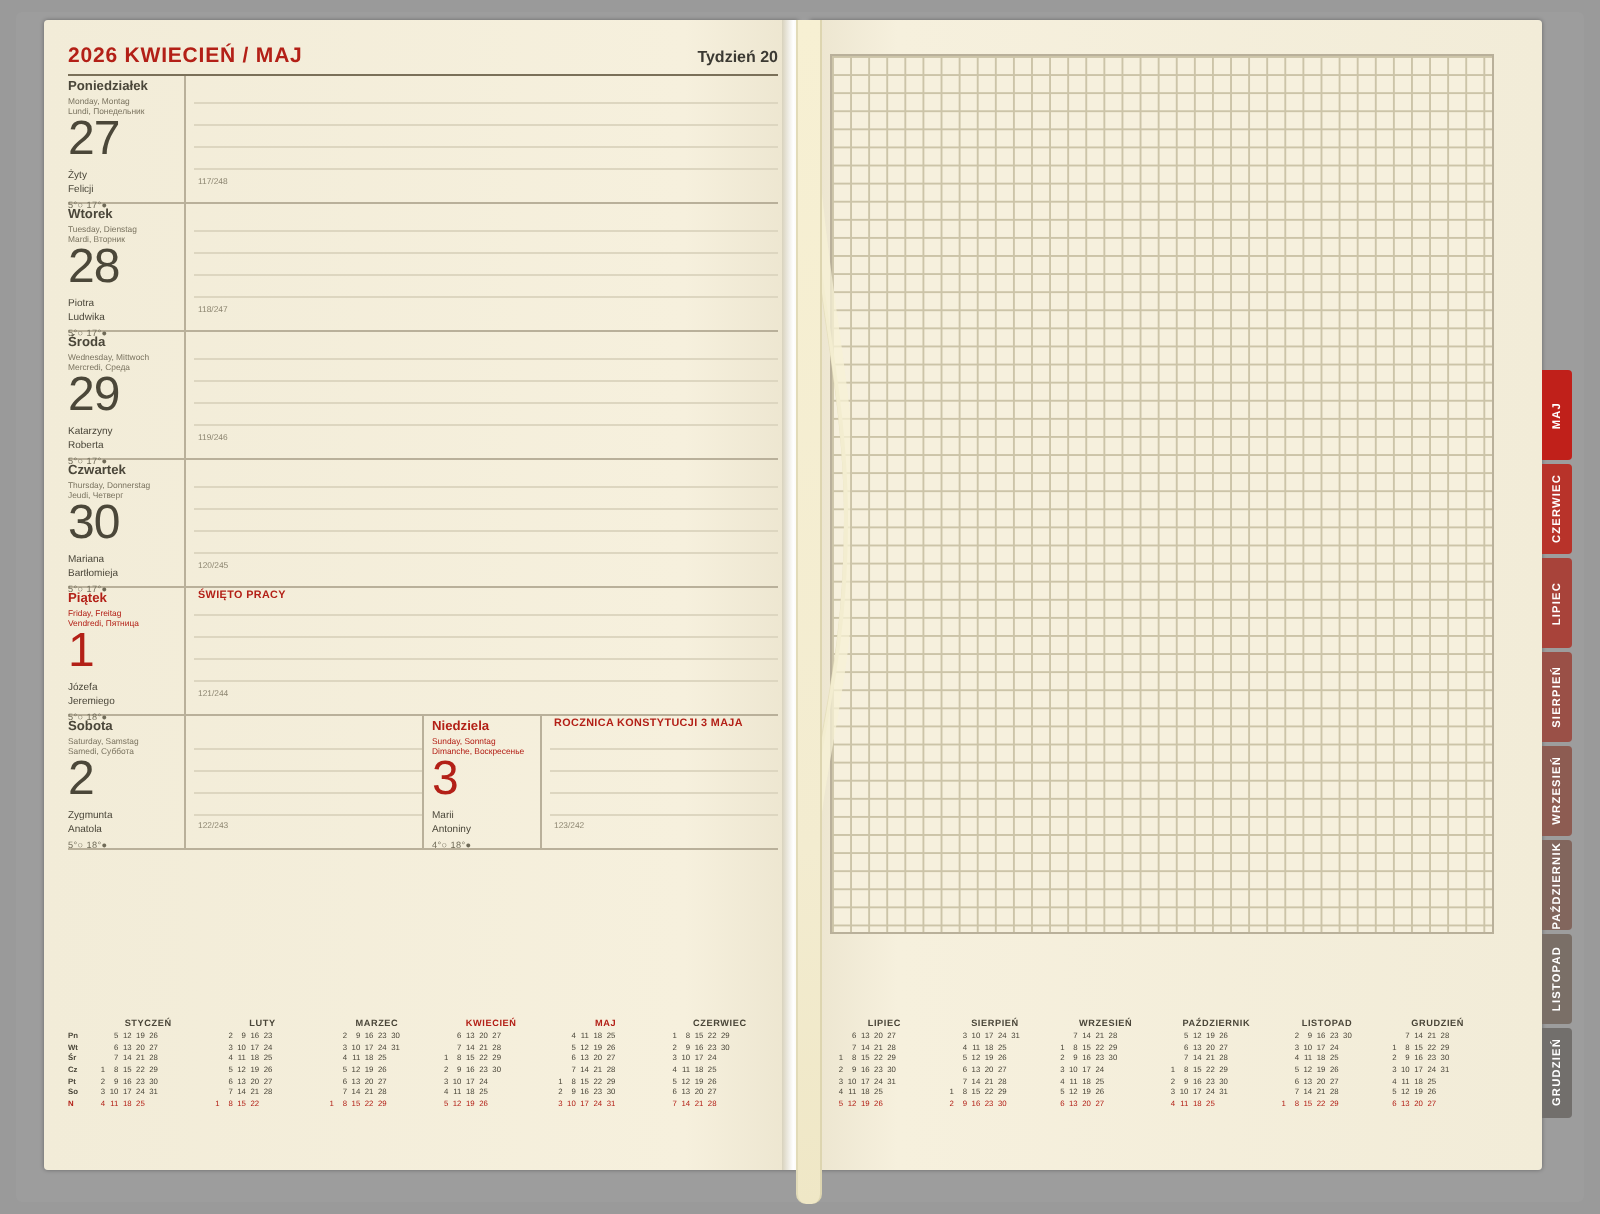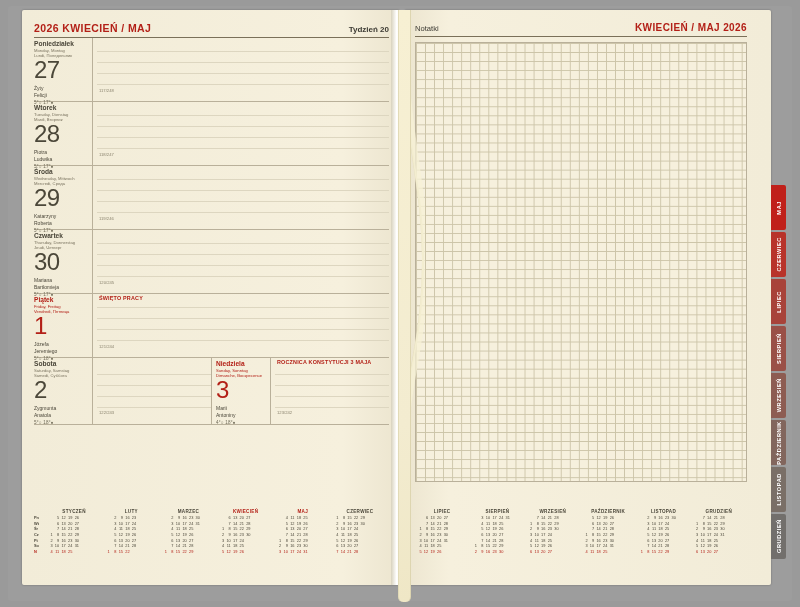--- a/index.html
+++ b/index.html
@@ -780,24 +780,20 @@
 
   <div class="spine"></div>
   <svg class="ribbon-curve" viewBox="0 0 26 420" preserveAspectRatio="none">
     <path d="M2,0 C2,120 24,170 24,250 C24,330 6,370 4,420" fill="none" stroke="#e6dfbe" stroke-width="2"></path>
     <path d="M5,0 C5,120 26,170 26,250 C26,330 9,370 7,420" fill="none" stroke="#f7f1d6" stroke-width="6" opacity="0.75"></path>
   </svg>
   <div class="ribbon"></div>
 
   <div class="page page-right">
     <div class="rp-inner">
-      <div class="rp-head">
-        <div class="rp-left-label">Notatki</div>
-        <div class="rp-title">KWIECIEŃ / MAJ 2026</div>
-      </div>
       <div class="graph"></div>
     </div>
 
     <div class="rp-yearcal">
       <div class="yc-grid">
         <div style="display:flex; flex:1;" id="yc-right">
             <div class="yc-month">
               <div class="yc-name">LIPIEC</div>
               <div class="yc-row">
                 <div class="yc-cell"></div>

